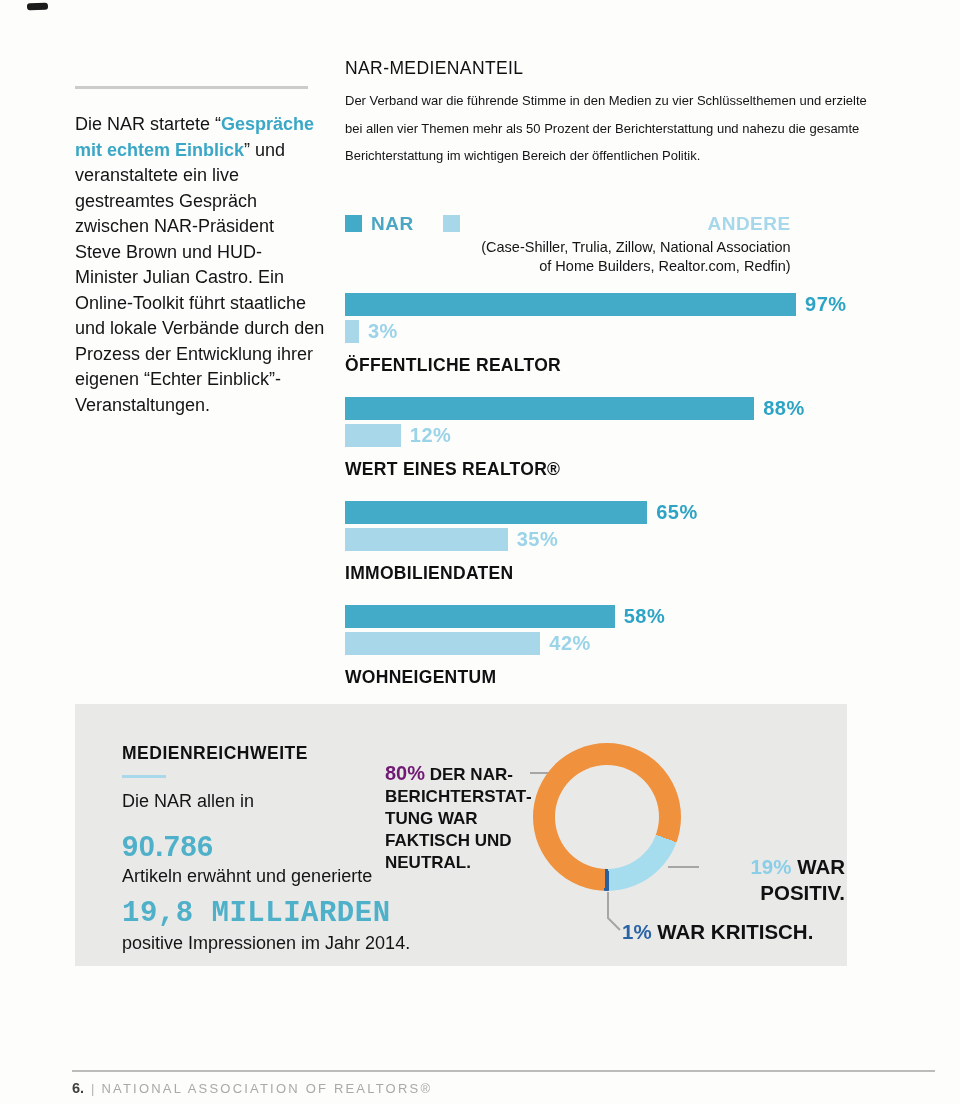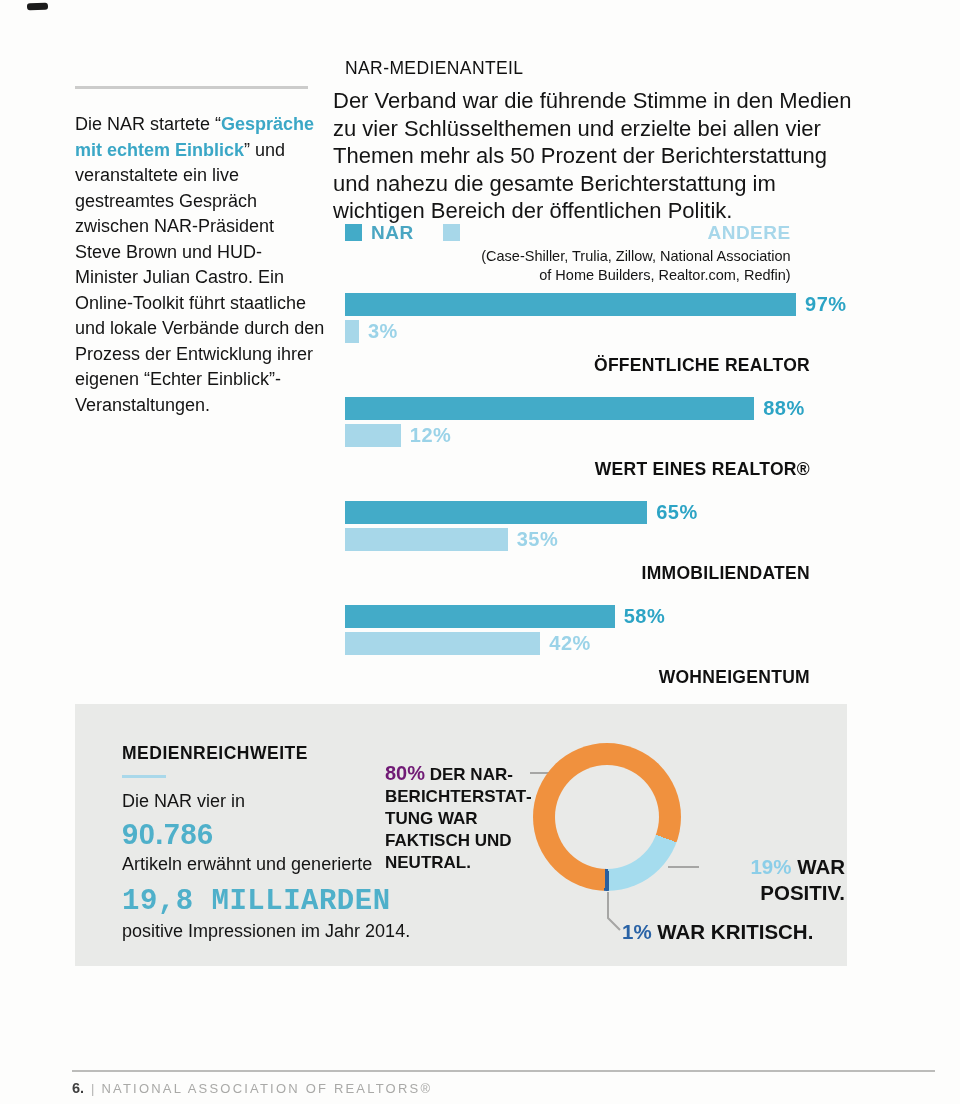--- a/index.html
+++ b/index.html
@@ -10,50 +10,50 @@
   
   .scan-mark { position:absolute; left:27px; top:3px; width:21px; height:7px; background:#1b1b1b; border-radius:3px; transform:rotate(-2deg); }
 
   
   .sidebar-rule { position:absolute; left:75px; top:86px; width:233px; height:3px; background:#cccccb; }
   .sidebar-text { position:absolute; left:75px; top:112px; width:250px; font-size:18px; line-height:25.5px; color:#141414; }
   .sidebar-text .hl { color:#3ba7c6; font-weight:bold; }
 
   
   .ms-title { position:absolute; left:345px; top:58px; font-size:17.5px; font-weight:normal; letter-spacing:.4px; color:#101010; }
-  .ms-desc { position:absolute; left:333px; top:87px; width:525px; font-size:22px; line-height:27.5px; color:#141414; }
+  .ms-desc { position:absolute; left:345px; top:87px; width:525px; font-size:13px; line-height:27.5px; color:#141414; }
 
   
-  .legend { position:absolute; left:345px; top:213px; display:flex; align-items:flex-start;margin-top:9px; }
+  .legend { position:absolute; left:345px; top:213px; display:flex; align-items:flex-start; }
   .legend .sq { width:17px; height:17px; margin-right:9px; margin-top:2px; flex:none; }
   .legend-item { display:flex; align-items:flex-start; }
   .legend-item + .legend-item { margin-left:29px;text-align:right; }
   .legend-name { font-size:19px; font-weight:bold; letter-spacing:.5px; }
   .legend-name.nar { color:#4aa6c2; }
   .legend-name.andere { color:#a7d7ea; }
   .legend-note { width:322px; margin-top:3px; font-size:14.5px; line-height:19px; color:#151515; font-weight:normal; }
 
   
   .chart { position:absolute; left:345px; top:293px; }
-  .bar-group { margin-bottom:13px;text-align:right; }
+  .bar-group { margin-bottom:13px; }
   .bar-track { width:465px; height:23px; margin-bottom:4px; display:flex; align-items:center; }
   .bar { height:23px; flex:none; }
   .pct { margin-left:9px; font-size:20px; font-weight:bold; letter-spacing:.5px; white-space:nowrap; }
   .pct-nar { color:#2da4c5; }
   .pct-andere { color:#9bd3e8; }
   .bar-label { margin-top:12px; margin-bottom:21px; font-size:17.5px; font-weight:bold; letter-spacing:.3px; color:#101010; }
 
   
   .graybox { position:absolute; left:75px; top:704px; width:772px; height:262px; background:#e9eae8; }
   .reach { position:absolute; left:47px; top:39px; width:300px; }
   .reach-title { font-size:17.5px; font-weight:bold; letter-spacing:.5px; color:#101010; }
   .reach-underline { width:44px; height:3px; background:#a9d8ea; margin:11px 0 13px 0; }
   .reach-line { font-size:18px; color:#141414; }
   .reach-big { font-size:29px; font-weight:bold; color:#4fb0ca; letter-spacing:.5px; }
-  .reach-big.first { margin:6px 0 3px 0; }
+  .reach-big.first { margin:18px 0 3px 0; }
   .reach-big.second { margin:10px 0 3px 0;font-family:Liberation Mono, monospace; }
 
   
   .donut { position:absolute; left:458px; top:39px; width:148px; height:148px; border-radius:50%; }
   .donut-hole { position:absolute; left:22px; top:22px; right:22px; bottom:22px; border-radius:50%; background:#e9eae8; }
 
   .dlabel { font-weight:bold; color:#111111; }
   .dlabel-80 { position:absolute; left:310px; top:58px; width:160px; font-size:17px; line-height:22px; }
   .dlabel-80 .pct80 { color:#701a75; font-size:20px; }
   .dlabel-19 { position:absolute; left:638px; top:150px; width:132px; font-size:20.5px; line-height:26px;text-align:right; }
@@ -150,21 +150,21 @@
       <div class="bar-label">WOHNEIGENTUM</div>
     </div>
 
   </div>
 
   <div class="graybox">
 
     <div class="reach">
       <div class="reach-title">MEDIENREICHWEITE</div>
       <div class="reach-underline"></div>
-      <div class="reach-line">Die NAR vier in</div>
+      <div class="reach-line">Die NAR allen in</div>
       <div class="reach-big first">90.786</div>
       <div class="reach-line">Artikeln erwähnt und generierte</div>
       <div class="reach-big second">19,8 MILLIARDEN</div>
       <div class="reach-line">positive Impressionen im Jahr 2014.</div>
     </div>
 
     <div class="dlabel dlabel-80"><span class="pct80">80%</span><span> DER NAR-BERICHTERSTAT­TUNG WAR FAKTISCH UND NEUTRAL.</span></div>
 
     <div class="leader leader-80"></div>
 

